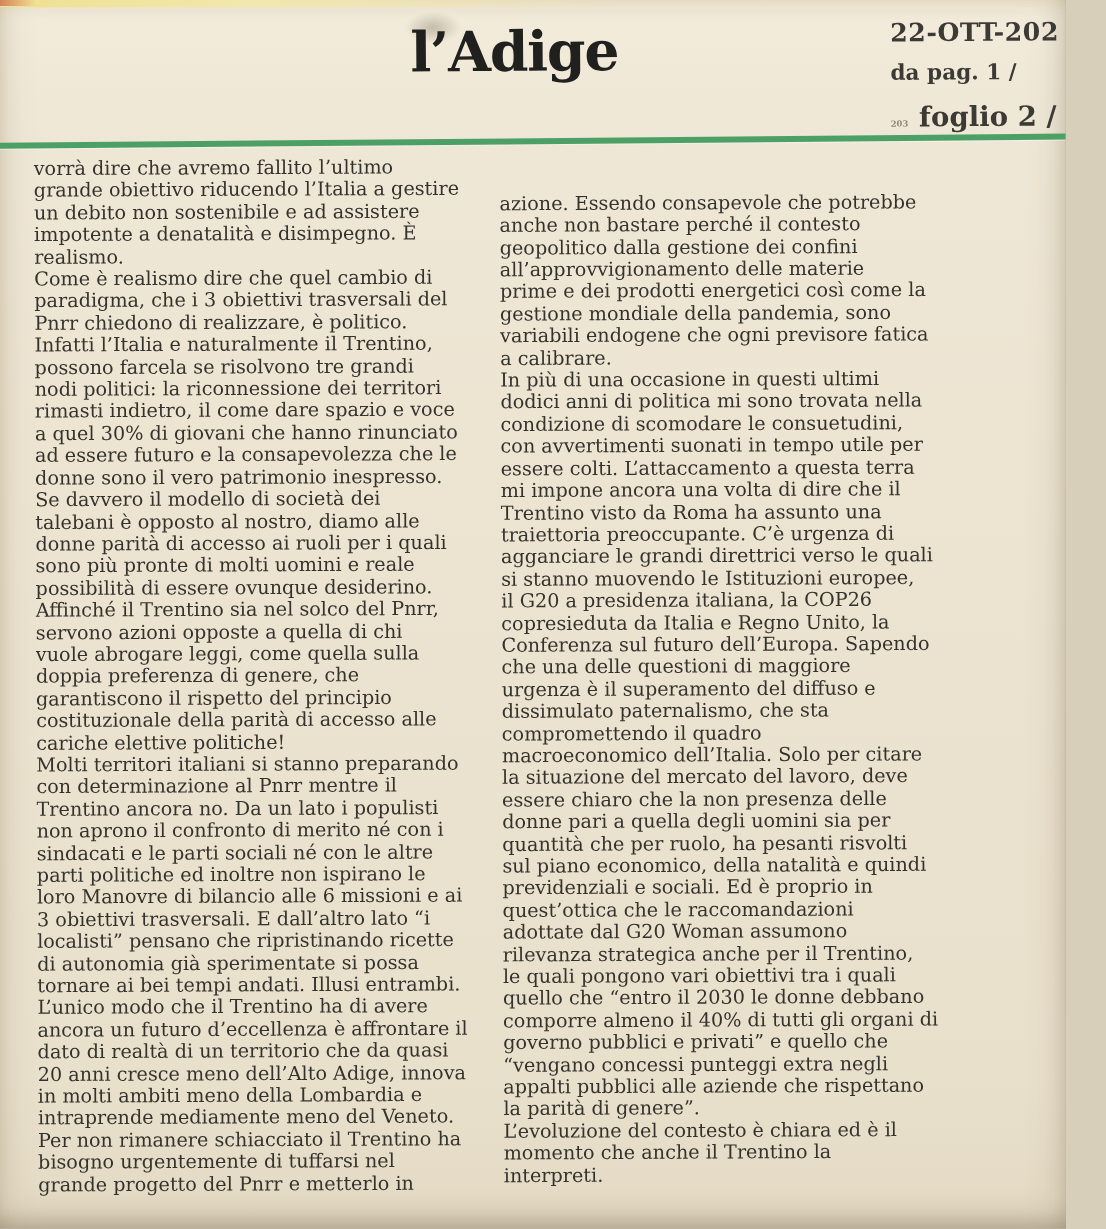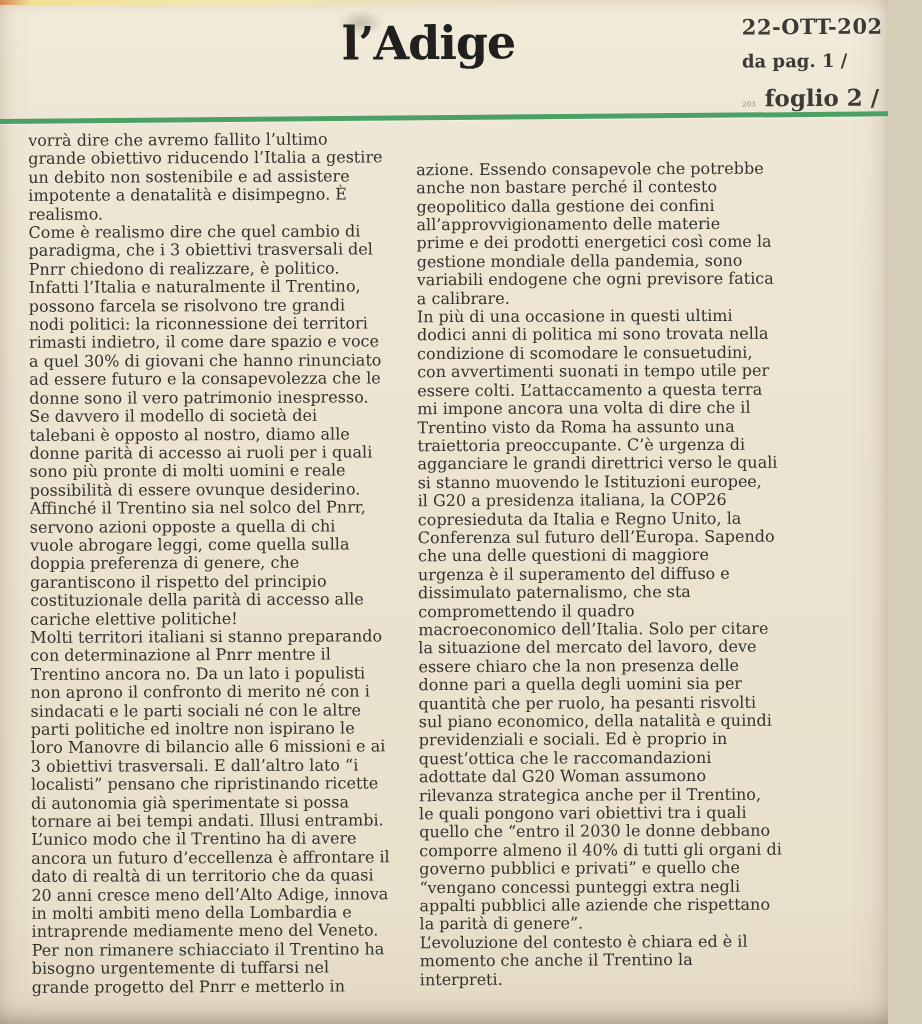--- a/index.html
+++ b/index.html
@@ -41,21 +41,21 @@
     transform:rotate(-0.4deg);
   }
   .meta{
     position:absolute;right:-4px;top:14px;width:150px;
     color:#3c3a35;font-weight:bold;text-align:left;
     transform:rotate(-0.4deg);
   }
   .meta-date{font-size:21px;letter-spacing:.5px;white-space:nowrap;}
   .meta-pag{font-size:18px;margin-top:11px;white-space:nowrap;}
   .meta-foglio-row{margin-top:13px;display:flex;align-items:baseline;white-space:nowrap;}
-  .meta-code{font-size:7px;font-weight:normal;color:#8d877a;margin-right:9px;}
+  .meta-code{font-size:7px;font-weight:bold;color:#8d877a;margin-right:9px;}
   .meta-foglio{font-size:23px;}
   .green-rule{
     position:absolute;left:-4px;top:115px;width:932px;height:5px;
     background:var(--accent,#4da065);
     transform:rotate(-0.5deg);
     box-shadow:0 1px 0 rgba(255,255,255,.35);
   }
   .columns{
     position:absolute;top:124px;left:30px;right:0;bottom:0;
     display:flex;gap:10px;

